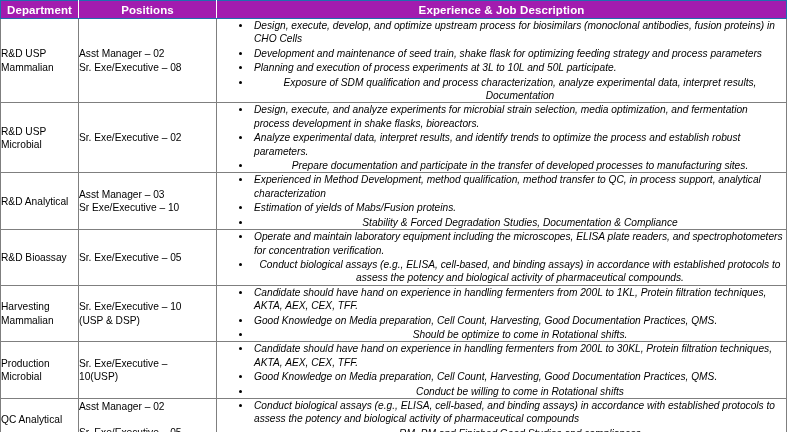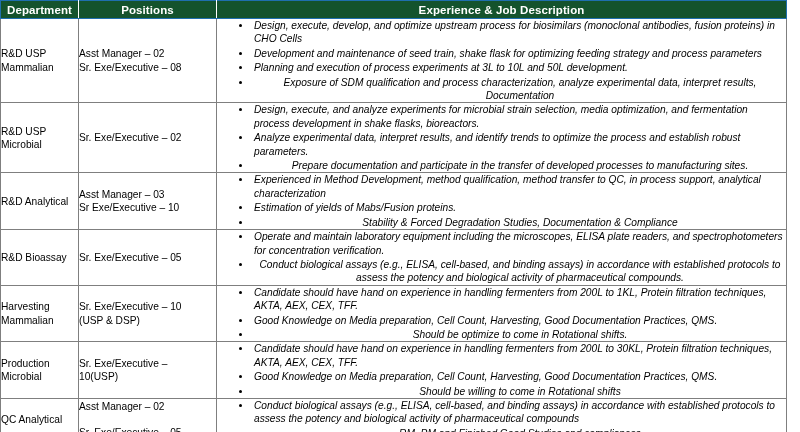--- a/index.html
+++ b/index.html
@@ -18,21 +18,21 @@
     width: 786px;
     border-collapse: collapse;
     table-layout: fixed;
     border: 1px solid #7f7f7f;
   }
   #job-table col.c-dept  { width: 78px; }
   #job-table col.c-pos   { width: 138px; }
   #job-table col.c-desc  { width: 570px; }
 
   #job-table thead th {
-    background: #14532d;
+    background: #a21caf;
     color: #ffffff;
     font-weight: bold;
     font-size: 11.5px;
     line-height: 16px;
     height: 17px;
     padding: 0;
     text-align: center;
     vertical-align: middle;
     border: 1px solid #1f6fae;
     letter-spacing: 0.1px;
@@ -109,21 +109,21 @@
       <tr>
         <td class="dept-cell">R&amp;D USP Mammalian</td>
         <td class="pos-cell">
           <span class="pos-line">Asst Manager – 02</span>
           <span class="pos-line">Sr. Exe/Executive –   08</span>
         </td>
         <td class="desc-cell">
           <ul class="bullets">
             <li>Design, execute, develop, and optimize upstream process for biosimilars (monoclonal antibodies, fusion proteins) in CHO Cells</li>
             <li>Development and maintenance of seed train, shake flask for optimizing feeding strategy and process parameters</li>
-            <li>Planning and execution of process experiments at 3L to 10L and 50L development.</li>
+            <li>Planning and execution of process experiments at 3L to 10L and 50L participate.</li>
             <li>Exposure of SDM qualification and process characterization, analyze experimental data, interpret results, Documentation</li>
           </ul>
         </td>
       </tr>
       <tr>
         <td class="dept-cell">R&amp;D USP Microbial</td>
         <td class="pos-cell">
           <span class="pos-line">Sr. Exe/Executive – 02</span>
         </td>
         <td class="desc-cell">
@@ -177,21 +177,21 @@
       <tr>
         <td class="dept-cell">Production Microbial</td>
         <td class="pos-cell">
           <span class="pos-line">Sr. Exe/Executive –</span>
           <span class="pos-line">10(USP)</span>
         </td>
         <td class="desc-cell">
           <ul class="bullets">
             <li>Candidate should have hand on experience in handling fermenters from 200L to 30KL, Protein filtration techniques, AKTA, AEX, CEX, TFF.</li>
             <li>Good Knowledge on Media preparation, Cell Count, Harvesting, Good Documentation Practices, QMS.</li>
-            <li>Should be willing to come in Rotational shifts</li>
+            <li>Conduct be willing to come in Rotational shifts</li>
           </ul>
         </td>
       </tr>
       <tr>
         <td class="dept-cell">QC Analytical</td>
         <td class="pos-cell">
           <span class="pos-line">Asst Manager – 02</span>
           <span class="pos-gap"></span>
           <span class="pos-line">Sr. Exe/Executive –   05</span>
         </td>

